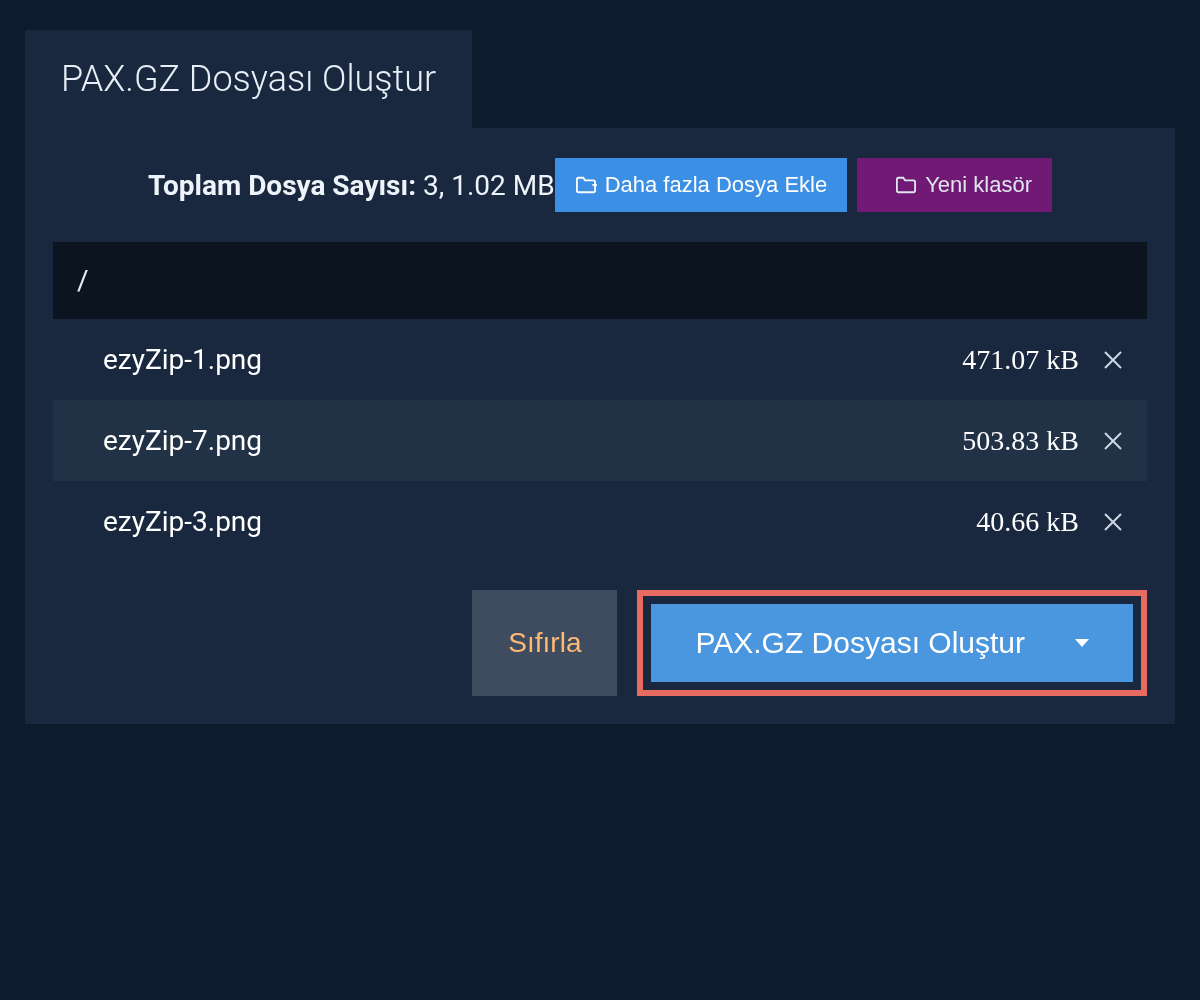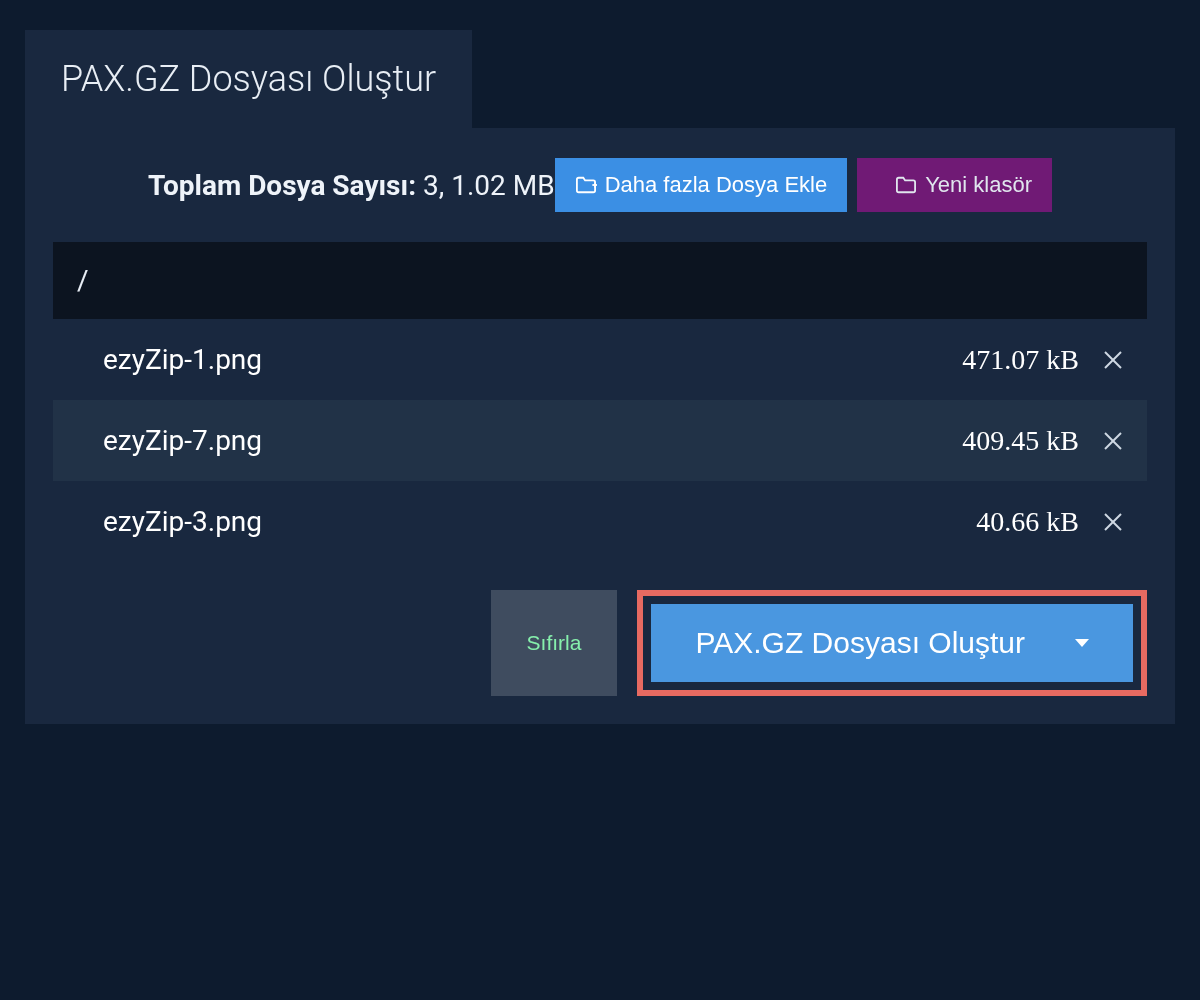--- a/index.html
+++ b/index.html
@@ -78,22 +78,22 @@
   }
   .footer-row {
     display: flex;
     justify-content: flex-end;
     gap: 20px;
     margin-top: 28px;
     align-items: stretch;
   }
   .btn-reset {
     background: #3f4c5f;
-    color: #86efac;
-    font-size: 21px;
+    color: #fdba74;
+    font-size: 28px;
     font-weight: 300;
     padding: 22px 36px;
     border: none;
     cursor: pointer;
   }
   .highlight-wrap {
     border: 6px solid #e76a61;
     padding: 8px;
     display: inline-flex;
   }
@@ -164,21 +164,21 @@
       <span class="close-x">
         <svg width="22" height="22" viewBox="0 0 22 22">
             <line x1="3" y1="3" x2="19" y2="19" stroke="#cfd8e3" stroke-width="2"></line>
             <line x1="19" y1="3" x2="3" y2="19" stroke="#cfd8e3" stroke-width="2"></line>
           </svg>
       </span>
     </div>
 
     <div class="file-row">
       <span class="file-name">ezyZip-7.png</span>
-      <span class="file-size">409.45 kB</span>
+      <span class="file-size">503.83 kB</span>
       <span class="close-x">
         <svg width="22" height="22" viewBox="0 0 22 22">
             <line x1="3" y1="3" x2="19" y2="19" stroke="#cfd8e3" stroke-width="2"></line>
             <line x1="19" y1="3" x2="3" y2="19" stroke="#cfd8e3" stroke-width="2"></line>
           </svg>
       </span>
     </div>
 
     <div class="file-row">
       <span class="file-name">ezyZip-3.png</span>

